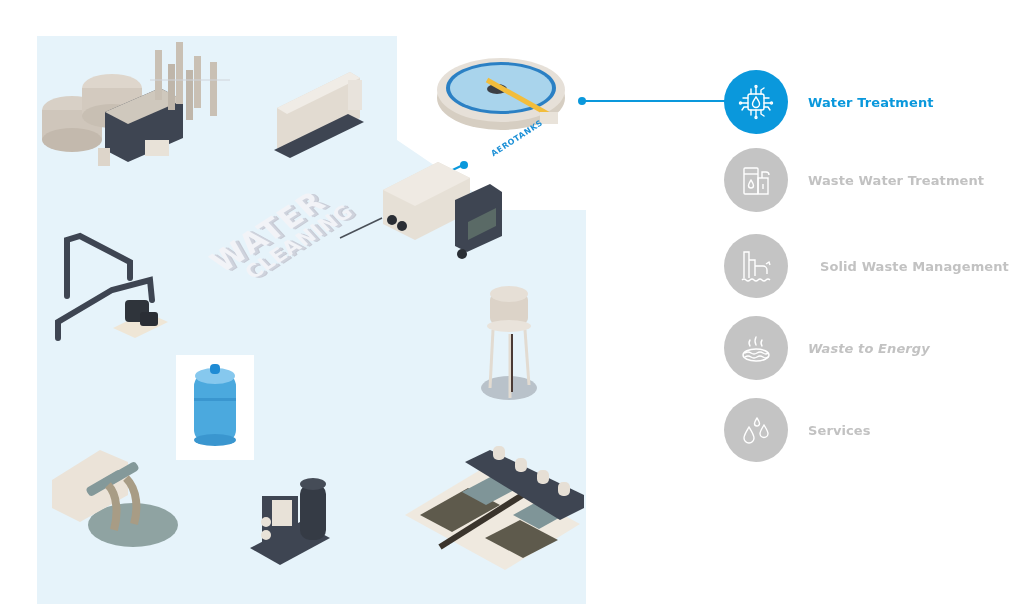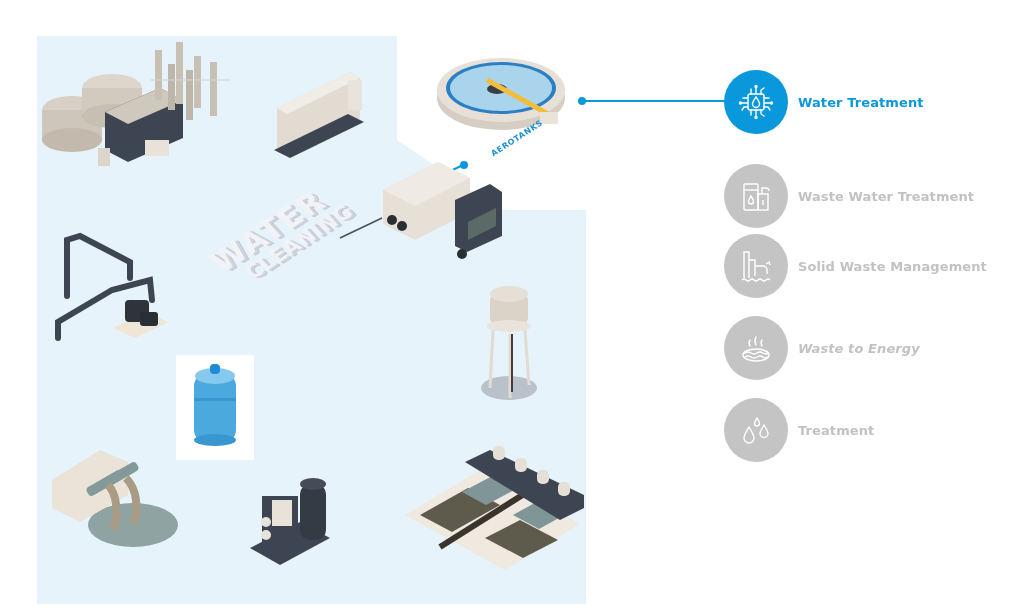--- a/index.html
+++ b/index.html
@@ -6,21 +6,21 @@
   html, body { width: 1024px; height: 614px; background: #ffffff; overflow: hidden; }
   body { position: relative; font-family: "DejaVu Sans", sans-serif; }
 
   #scene { position: absolute; left: 0; top: 0; width: 1024px; height: 614px; }
 
   
   .menu { position: absolute; left: 724px; top: 70px; width: 300px; }
   .menu-item { position: absolute; left: 0; height: 64px; width: 300px; display: flex; align-items: center; cursor: pointer; }
   .menu-item .circle { width: 64px; height: 64px; border-radius: 50%; background: #c4c4c4; display: flex; align-items: center; justify-content: center; flex: 0 0 64px; }
   .menu-item.active .circle { background: #0a98dc; }
-  .menu-item .label { margin-left: 10px; font-family: "DejaVu Sans", sans-serif; font-weight: bold; font-size: 13px; color: #c2c2c2; letter-spacing: 0.1px; white-space: nowrap; }
+  .menu-item .label { margin-left: 20px; font-family: "DejaVu Sans", sans-serif; font-weight: bold; font-size: 13px; color: #c2c2c2; letter-spacing: 0.1px; white-space: nowrap; }
   .menu-item.active .label { color: #0a98dc; }
   .menu-item svg { width: 40px; height: 40px; }
 
   .connector { position: absolute; left: 583px; top: 100px; width: 143px; height: 2px; background: #0a98dc; }
   .connector-dot { position: absolute; left: 578px; top: 97px; width: 8px; height: 8px; border-radius: 50%; background: #0a98dc; }
 
   .aerotanks { position: absolute; left: 492px; top: 150px; transform: rotate(-33deg); transform-origin: left center; font-family: "DejaVu Sans", sans-serif; font-weight: bold; font-size: 8px; color: #1b8fd6; letter-spacing: 0.6px; }
 
   .water-cleaning { position: absolute; left: 205px; top: 255px; transform: rotate(-33deg) skewX(10deg); transform-origin: left top; font-family: "DejaVu Sans", sans-serif; font-weight: bold; color: #f2f3f7; text-shadow: 2px 2px 0 #cfd3dd, 3px 3px 0 #c6cad4; line-height: 1; }
   .water-cleaning .l1 { font-size: 30px; letter-spacing: 2px; display: block; }
@@ -169,35 +169,35 @@
         <path d="M15,12 V7 M20,12 V5 M25,12 V8 L28,6 M12,16 H7 M12,21 H5 M12,25 H8 L6,28 M28,16 H33 M28,21 H35 M28,25 H32 L34,28 M15,28 V33 M20,28 V35 M25,28 V32 L28,34"></path>
         <circle cx="20" cy="4.5" r="1"></circle>
           <circle cx="4.5" cy="21" r="1"></circle>
           <circle cx="35.5" cy="21" r="1"></circle>
           <circle cx="20" cy="35.5" r="1"></circle>
       </svg>
     </div>
     <span class="label">Water Treatment</span>
   </div>
 
-  <div class="menu-item" style="top:94px;">
+  <div class="menu-item" style="top:78px;">
     <div class="circle">
       <svg viewBox="0 0 40 40" fill="none" stroke="#ffffff" stroke-width="1.4">
         <rect x="8" y="8" width="14" height="26" rx="1"></rect>
         <line x1="8" y1="14" x2="22" y2="14"></line>
         <rect x="22" y="18" width="10" height="16"></rect>
         <path d="M15,20 C13.5,22.5 12.5,24 12.5,25.5 a2.5,2.5 0 0 0 5,0 C17.5,24 16.5,22.5 15,20 Z"></path>
         <path d="M26,18 V12 h4 a3,3 0 0 1 3,3"></path>
         <line x1="27" y1="24" x2="27" y2="29"></line>
       </svg>
     </div>
     <span class="label">Waste Water Treatment</span>
   </div>
 
-  <div class="menu-item" style="top:164px;">
+  <div class="menu-item" style="top:164px;gap:12px;">
     <div class="circle">
       <svg viewBox="0 0 40 40" fill="none" stroke="#ffffff" stroke-width="1.4">
         <path d="M8,32 V6 h5 V32"></path>
         <path d="M13,14 h6 V30"></path>
         <path d="M19,20 h8 a4,4 0 0 1 4,4 v4"></path>
         <path d="M6,34 q2,-2 4,0 t4,0 t4,0 t4,0 t4,0 t4,0 t4,0"></path>
         <path d="M30,18 l3,-2 l1,3"></path>
       </svg>
     </div>
     <span class="label">Solid Waste Management</span>
@@ -216,16 +216,16 @@
   </div>
 
   <div class="menu-item" style="top:328px;">
     <div class="circle">
       <svg viewBox="0 0 40 40" fill="none" stroke="#ffffff" stroke-width="1.4">
         <path d="M13,17 C10,22 8,25 8,28 a5,5 0 0 0 10,0 C18,25 16,22 13,17 Z"></path>
         <path d="M21,8 C19.5,10.5 18.5,12 18.5,13.5 a2.5,2.5 0 0 0 5,0 C23.5,12 22.5,10.5 21,8 Z"></path>
         <path d="M28,15 C25.5,19 24,21.5 24,23.5 a4,4 0 0 0 8,0 C32,21.5 30.5,19 28,15 Z"></path>
       </svg>
     </div>
-    <span class="label">Treatment</span>
+    <span class="label">Services</span>
   </div>
 
 </div>
 
 </body></html>

